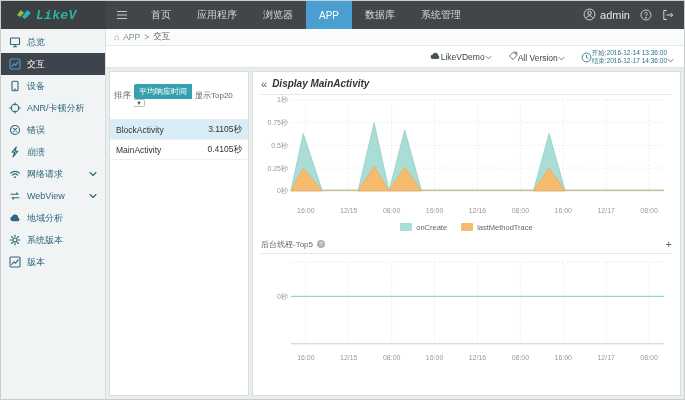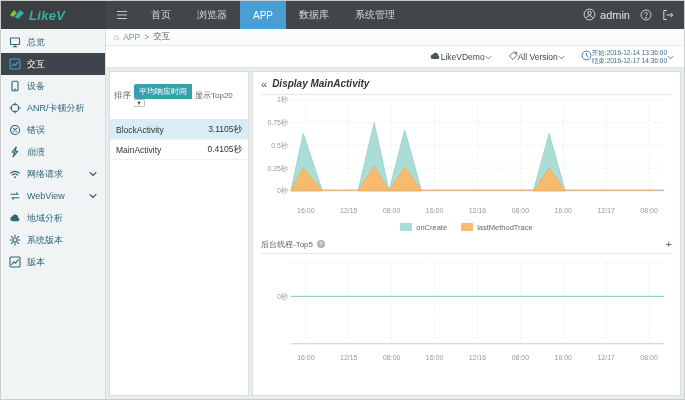--- a/index.html
+++ b/index.html
@@ -1,21 +1,21 @@
 <!DOCTYPE html>
 <html><head>
 <meta charset="utf-8">
 <style>
   * { box-sizing: border-box; margin: 0; padding: 0; }
   body { font-family: "Liberation Sans", "DejaVu Sans", sans-serif; background: #dfe3e4; }
   .app { width: 685px; height: 400px; background: #e9eded; overflow: hidden; display: flex; flex-direction: column; position: relative; border: 1px solid #c9cdce; }
 
   
   .navbar { height: 28px; background: #434649; display: flex; align-items: stretch; flex: none; color: #d6d8d9; font-size: 10px; }
-  .logo-zone { width: 105px; flex: none; display: flex; align-items: center; padding-left: 8px; gap: 4px; background: #3d4043; cursor: pointer; }
+  .logo-zone { width: 105px; flex: none; display: flex; align-items: center; padding-left: 15px; gap: 4px; background: #3d4043; cursor: pointer; font-family: Liberation Mono, monospace; }
   .logo-text { font-size: 13px; font-weight: bold; font-style: italic; color: #2fb3a0; letter-spacing: .3px; }
   .hamburger { display: flex; align-items: center; padding: 0 10px; cursor: pointer; }
   .nav-menu { display: flex; align-items: stretch; }
   .nav-item { display: flex; align-items: center; padding: 0 13px; cursor: pointer; color: #d6d8d9; }
   .nav-item.active { background: #4a9ed2; color: #fff; }
   .nav-spacer { flex: 1; }
   .user-zone { display: flex; align-items: center; gap: 10px; padding-right: 10px; }
   .user-group { display: flex; align-items: center; gap: 4px; cursor: pointer; }
   .username { font-size: 11px; color: #e2e4e5; }
   .nav-circle-icon { cursor: pointer; display: flex; align-items: center; }
@@ -26,21 +26,21 @@
   .side-item { height: 22px; display: flex; align-items: center; gap: 6px; padding: 0 6px 0 8px; font-size: 9px; color: #30657c; cursor: pointer; }
   .side-item .lbl { flex: 1; white-space: nowrap; overflow: hidden; }
   .side-item.active { background: #3d444b; color: #fff; }
   .main-col { flex: 1; display: flex; flex-direction: column; min-width: 0; }
 
   .breadcrumb { height: 17px; background: #fafbfb; border-bottom: 1px solid #e7eaea; display: flex; align-items: center; gap: 4px; padding: 0 8px; font-size: 8.5px; color: #8a9091; flex: none; }
   .crumb-link { cursor: pointer; color: #8a9091; }
   .crumb-cur { color: #555; }
 
   .toolbar { height: 22px; background: #fff; border-bottom: 1px solid #dfe3e3; display: flex; align-items: center; justify-content: flex-end; gap: 16px; padding: 0 10px; font-size: 8.5px; color: #3c4548; flex: none; }
-  .tb-group { display: flex; align-items: center; gap: 0; cursor: pointer; }
+  .tb-group { display: flex; align-items: flex-end; gap: 0; cursor: pointer; }
   .daterange { display: flex; flex-direction: column; line-height: 8px; font-size: 6.5px; color: #31708f; }
 
   .content { flex: 1; display: flex; gap: 3px; padding: 3px; min-height: 0; }
 
   
   .left-panel { width: 140px; flex: none; background: #fff; border: 1px solid #d9dedf; display: flex; flex-direction: column; }
   .sort-row { display: flex; align-items: center; gap: 3px; padding: 12px 4px; border-bottom: 1px solid #e8ebeb; }
   .sort-label { font-size: 8.5px; color: #666; }
   .sort-select { display: flex; align-items: stretch; cursor: pointer; flex-direction: column; }
   .sort-btn { background: #35a1ae; color: #fff; font-size: 8px; padding: 2px 5px; border-radius: 2px 0 0 2px; white-space: nowrap; }
@@ -83,20 +83,21 @@
       </span>
       <span class="logo-text">LikeV</span>
     </div>
     <div class="hamburger">
       <svg width="12" height="12" viewBox="0 0 12 12">
           <path d="M1 2.5h10M1 6h10M1 9.5h10" stroke="#c6c8c9" stroke-width="1.2" fill="none"></path>
         </svg>
     </div>
     <div class="nav-menu">
         <div class="nav-item">首页</div>
+        <div class="nav-item">应用程序</div>
         <div class="nav-item">浏览器</div>
         <div class="nav-item active">APP</div>
         <div class="nav-item">数据库</div>
         <div class="nav-item">系统管理</div>
       </div>
     <div class="nav-spacer"></div>
     <div class="user-zone">
       <div class="user-group">
         <span>
           <svg width="13" height="13" viewBox="0 0 12 12" fill="none" stroke="#d6d8d9" stroke-width="0.9">

